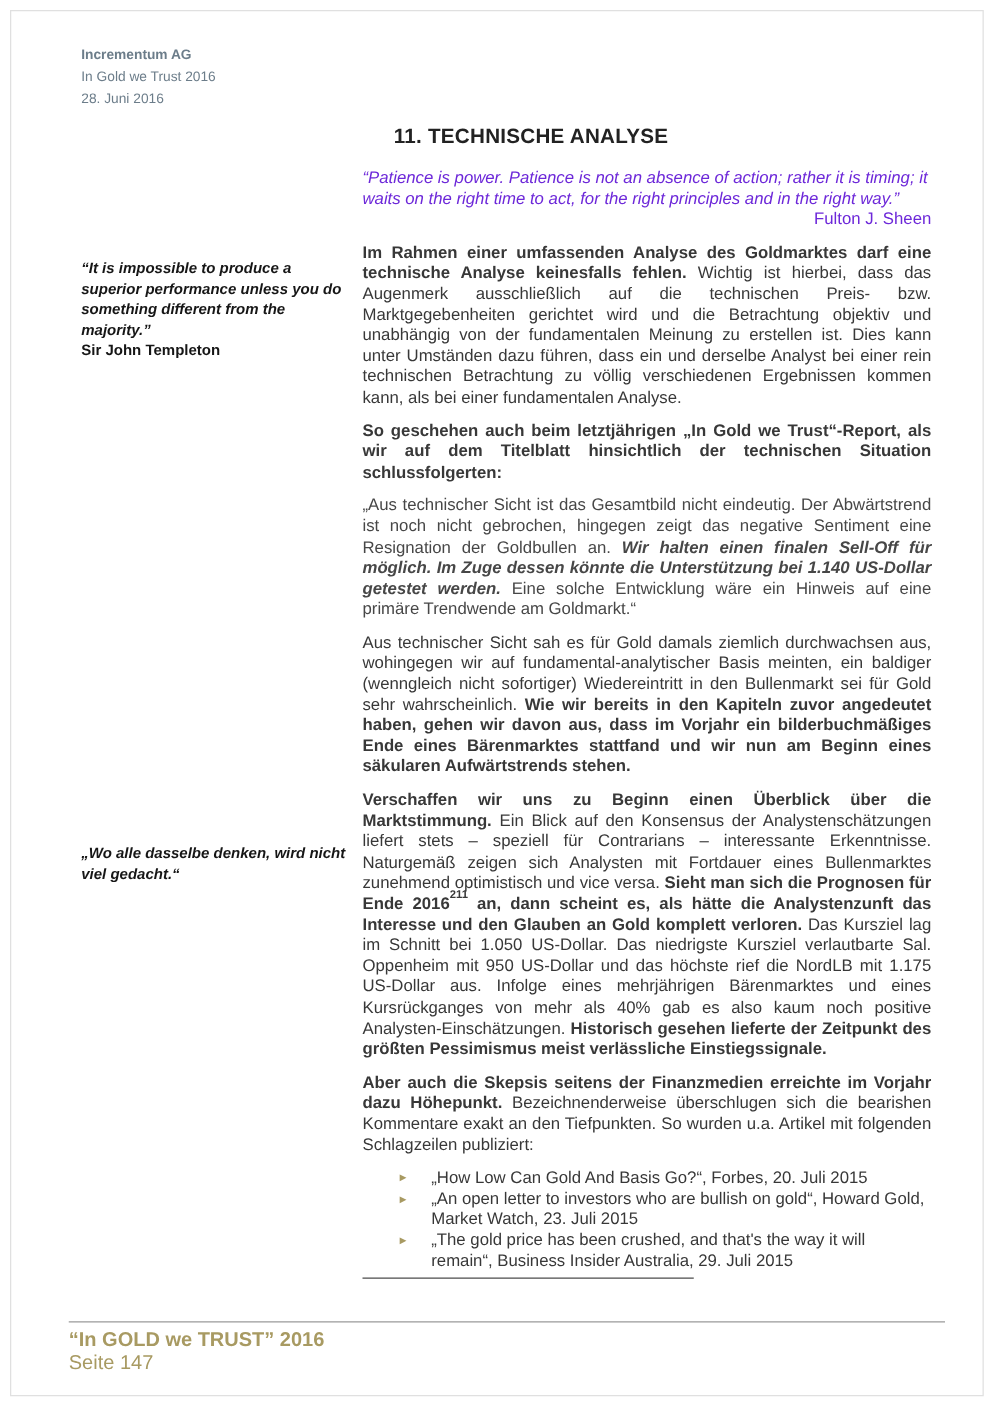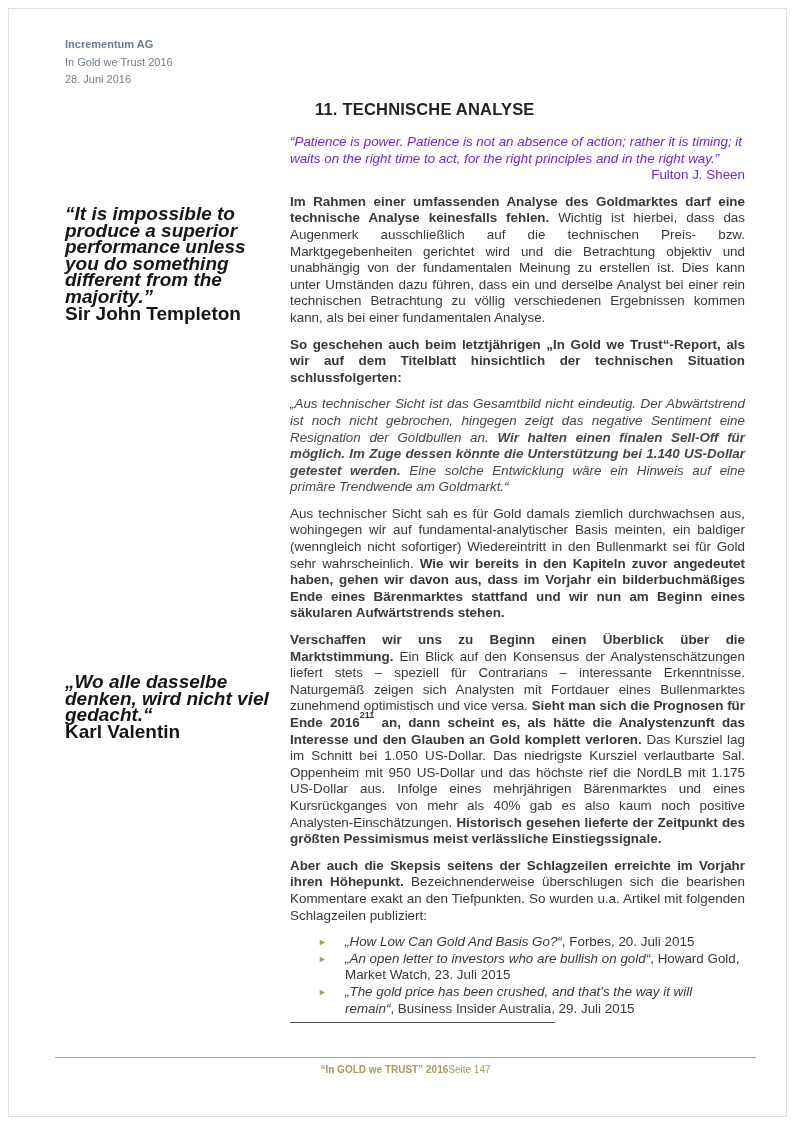--- a/index.html
+++ b/index.html
@@ -7,21 +7,21 @@
     width:795px;height:1125px;position:relative;overflow:hidden;
     font-family:"Liberation Sans","DejaVu Sans",sans-serif;
     color:#383838;
     -webkit-font-smoothing:antialiased;
   }
   .page-frame{
     position:absolute;left:8px;top:8px;right:8px;bottom:8px;
     border:1px solid #e0e0e0;pointer-events:none;
   }
   .b{font-weight:bold;}
-  .i{font-style:italic;}
+  .i{}
   .bi{font-weight:bold;font-style:italic;}
 
   
   .doc-header{position:absolute;left:65px;top:36px;font-size:11px;line-height:17.5px;color:var(--headergray,#6c7d8a);}
   .doc-header .h-company{font-weight:bold;}
 
   
   .section-title{
     position:absolute;left:315px;top:100px;margin:0;
     font-size:16.5px;font-weight:bold;color:#222;letter-spacing:.2px;
@@ -38,37 +38,37 @@
 
   
   .bullets{list-style:none;margin:0;padding:0 0 0 28px;}
   .bullets li{display:flex;align-items:flex-start;}
   .bullets .marker{
     flex:0 0 27px;color:var(--gold,#a89a62);font-size:9px;line-height:16.6px;
   }
   .bullets .btext{flex:1;}
 
   
-  .margin-quote{position:absolute;left:65px;width:218px;font-size:19px;line-height:16.6px;color:#161616;}
+  .margin-quote{position:absolute;left:65px;width:218px;font-size:12px;line-height:16.6px;color:#161616;}
   .margin-quote .mq-text{font-weight:bold;font-style:italic;margin:0;}
   .margin-quote .mq-attr{font-weight:bold;margin:0;}
   .mq-templeton{top:206px;}
   .mq-valentin{top:674px;}
 
   
   .footnote-block{position:absolute;left:290px;top:1022px;width:465px;font-size:10.8px;line-height:13px;color:#3d3d3d;}
   .fn-rule{width:265px;border-top:1.4px solid #4c4c4c;margin-bottom:5px;}
   .footnote-block p{margin:0;}
   .footnote-block sup{font-size:7.5px;position:relative;top:-1px;}
   .fn-link{color:var(--link,#3b51bd);text-decoration:underline;cursor:pointer;}
 
   
   .doc-footer{position:absolute;left:55px;top:1057px;width:701px;}
   .footer-rule{border-top:1.4px solid #9a9a9a;margin-bottom:6px;}
-  .footer-row{display:flex;justify-content:center;font-size:10px;color:var(--gold,#a89a62);}
+  .footer-row{display:flex;justify-content:center;font-size:16px;color:var(--gold,#a89a62);flex-direction:column;}
   .footer-left{font-weight:bold;}
 </style>
 </head>
 <body style="--gold: #a89a62; --link: #3b51bd; --headergray: #6c7d8a;">
 
 <div class="page-frame"></div>
 
 <header class="doc-header">
   <div class="h-company">Incrementum AG</div>
   <div class="h-report">In Gold we Trust 2016</div>
@@ -77,41 +77,40 @@
 
 <h1 class="section-title">11. TECHNISCHE ANALYSE</h1>
 
 <aside class="margin-quote mq-templeton">
   <p class="mq-text">“It is impossible to produce a superior performance unless you do something different from the majority.”</p>
   <p class="mq-attr">Sir John Templeton</p>
 </aside>
 
 <aside class="margin-quote mq-valentin">
   <p class="mq-text">„Wo alle dasselbe denken, wird nicht viel gedacht.“</p>
-  <p class="mq-attr">Karl Valentin</p>
 </aside>
 
 <main class="main-col">
 
   <div class="epigraph">
     <p class="quote">“Patience is power. Patience is not an absence of action; rather it is timing; it waits on the right time to act, for the right principles and in the right way.”</p>
     <p class="attr">Fulton J. Sheen</p>
   </div>
 
   <p class="para"><span class="b">Im Rahmen einer umfassenden Analyse des Goldmarktes darf eine technische Analyse keinesfalls fehlen.</span><span> Wichtig ist hierbei, dass das Augenmerk ausschließlich auf die technischen Preis- bzw. Marktgegebenheiten gerichtet wird und die Betrachtung objektiv und unabhängig von der fundamentalen Meinung zu erstellen ist. Dies kann unter Umständen dazu führen, dass ein und derselbe Analyst bei einer rein technischen Betrachtung zu völlig verschiedenen Ergebnissen kommen kann, als bei einer fundamentalen Analyse.</span></p>
 
   <p class="para"><span class="b">So geschehen auch beim letztjährigen „In Gold we Trust“-Report, als wir auf dem Titelblatt hinsichtlich der technischen Situation schlussfolgerten:</span></p>
 
   <p class="para quote-para"><span class="i">„Aus technischer Sicht ist das Gesamtbild nicht eindeutig. Der Abwärtstrend ist noch nicht gebrochen, hingegen zeigt das negative Sentiment eine Resignation der Goldbullen an. </span><span class="bi">Wir halten einen finalen Sell-Off für möglich. Im Zuge dessen könnte die Unterstützung bei 1.140 US-Dollar getestet werden.</span><span class="i"> Eine solche Entwicklung wäre ein Hinweis auf eine primäre Trendwende am Goldmarkt.“</span></p>
 
   <p class="para"><span>Aus technischer Sicht sah es für Gold damals ziemlich durchwachsen aus, wohingegen wir auf fundamental-analytischer Basis meinten, ein baldiger (wenngleich nicht sofortiger) Wiedereintritt in den Bullenmarkt sei für Gold sehr wahrscheinlich. </span><span class="b">Wie wir bereits in den Kapiteln zuvor angedeutet haben, gehen wir davon aus, dass im Vorjahr ein bilderbuchmäßiges Ende eines Bärenmarktes stattfand und wir nun am Beginn eines säkularen Aufwärtstrends stehen.</span></p>
 
   <p class="para"><span class="b">Verschaffen wir uns zu Beginn einen Überblick über die Marktstimmung.</span><span> Ein Blick auf den Konsensus der Analystenschätzungen liefert stets – speziell für Contrarians – interessante Erkenntnisse. Naturgemäß zeigen sich Analysten mit Fortdauer eines Bullenmarktes zunehmend optimistisch und vice versa. </span><span class="b">Sieht man sich die Prognosen für Ende 2016</span><sup class="fnref">211</sup><span class="b"> an, dann scheint es, als hätte die Analystenzunft das Interesse und den Glauben an Gold komplett verloren.</span><span> Das Kursziel lag im Schnitt bei 1.050 US-Dollar. Das niedrigste Kursziel verlautbarte Sal. Oppenheim mit 950 US-Dollar und das höchste rief die NordLB mit 1.175 US-Dollar aus. Infolge eines mehrjährigen Bärenmarktes und eines Kursrückganges von mehr als 40% gab es also kaum noch positive Analysten-Einschätzungen. </span><span class="b">Historisch gesehen lieferte der Zeitpunkt des größten Pessimismus meist verlässliche Einstiegssignale.</span></p>
 
-  <p class="para"><span class="b">Aber auch die Skepsis seitens der Schlagzeilen erreichte im Vorjahr ihren Höhepunkt.</span><span> Bezeichnenderweise überschlugen sich die bearishen Kommentare exakt an den Tiefpunkten. So wurden u.a. Artikel mit folgenden Schlagzeilen publiziert:</span></p>
+  <p class="para"><span class="b">Aber auch die Skepsis seitens der Finanzmedien erreichte im Vorjahr dazu Höhepunkt.</span><span> Bezeichnenderweise überschlugen sich die bearishen Kommentare exakt an den Tiefpunkten. So wurden u.a. Artikel mit folgenden Schlagzeilen publiziert:</span></p>
 
   <ul class="bullets">
     <li>
       <span class="marker">►</span>
       <span class="btext"><span class="i">„How Low Can Gold And Basis Go?“</span><span>, Forbes, 20. Juli 2015</span></span>
     </li>
     <li>
       <span class="marker">►</span>
       <span class="btext"><span class="i">„An open letter to investors who are bullish on gold“</span><span>, Howard Gold, Market Watch, 23. Juli 2015</span></span>
     </li>

